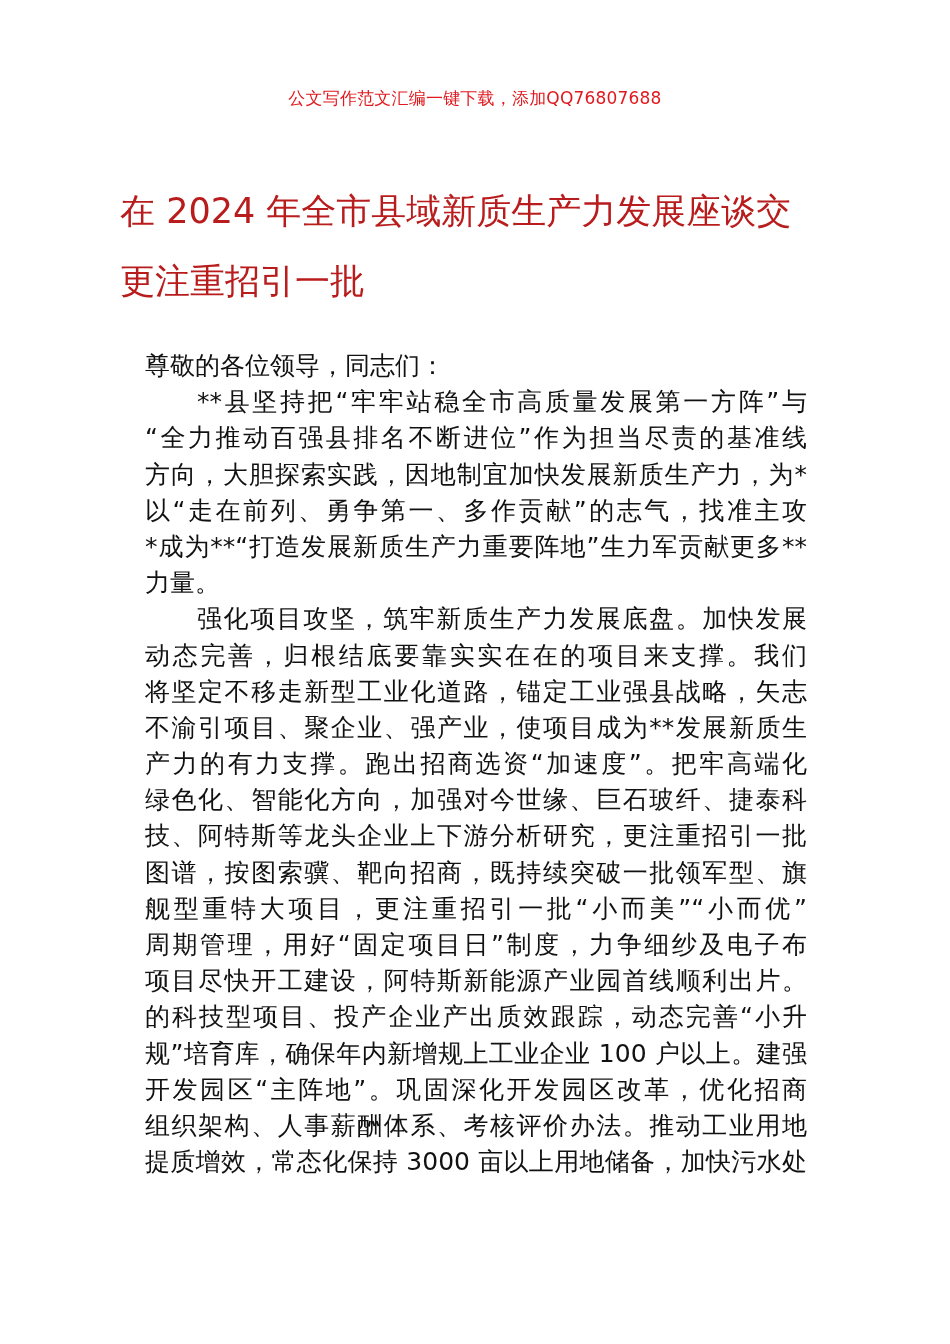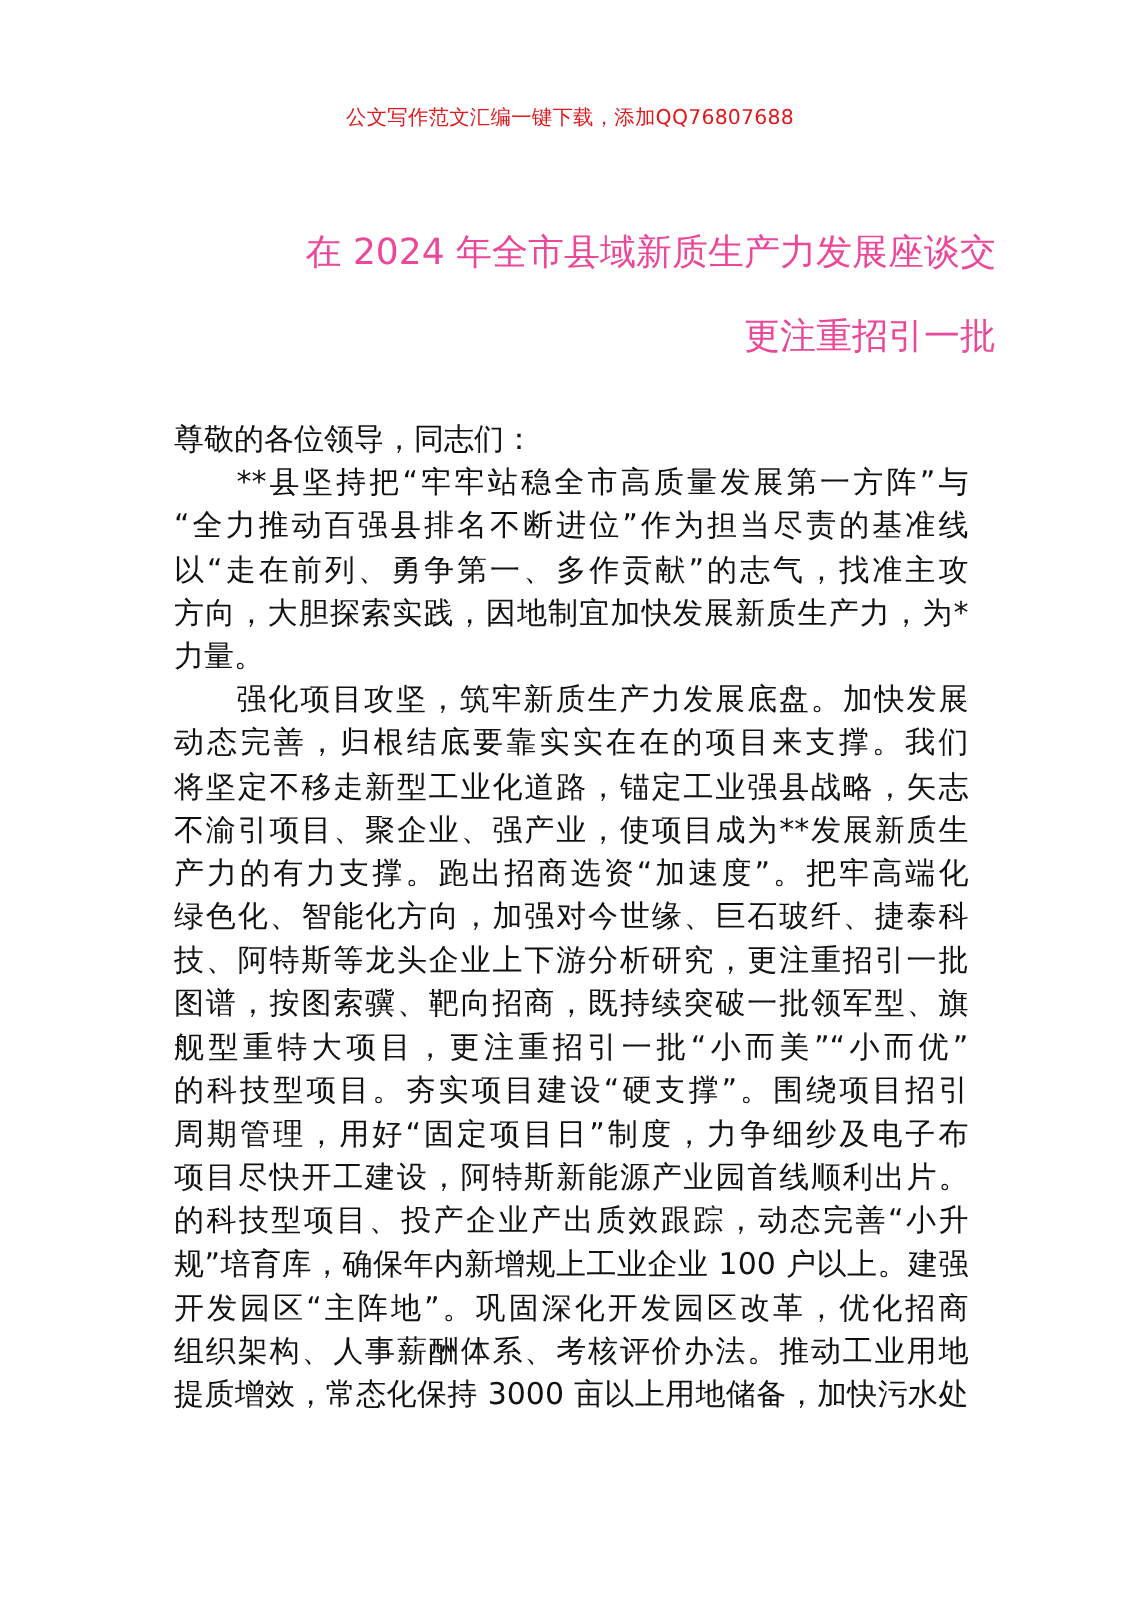--- a/index.html
+++ b/index.html
@@ -6,22 +6,22 @@
     body { width: 950px; height: 1344px; position: relative; overflow: hidden; }
     .page {
       position: absolute; left: 0; top: 0; width: 930px; height: 1344px; background: #ffffff;
     }
     .watermark {
       position: absolute; top: 86px; left: 0; width: 950px; text-align: center;
       color: #e0191e; font-family: "DejaVu Sans", sans-serif; font-size: 17px; letter-spacing: 0.2px;
       line-height: 24px;
     }
     .title {
-      position: absolute; top: 176px; left: 120px; width: 710px; text-align: right;
-      font-family: "DejaVu Sans", sans-serif; font-size: 30px; color: #ec4899;
+      position: absolute; top: 176px; left: 120px; width: 710px; text-align: left;
+      font-family: "DejaVu Sans", sans-serif; font-size: 35px; color: #b91c1c;
       line-height: 70px;
     }
     .title .line { display: block; white-space: nowrap; }
     .body {
       position: absolute; top: 348px; left: 145px; width: 662px;
       font-family: "DejaVu Sans", sans-serif; font-size: 25px; color: #111111;
       line-height: 36.2px;
     }
     .body .line { display: block; white-space: nowrap; height: 36.2px; text-align: justify; text-align-last: justify; }
     .body .line.last { text-align-last: left; }
@@ -39,36 +39,36 @@
     <span class="line">在 2024 年全市县域新质生产力发展座谈交</span>
     <span class="line">更注重招引一批</span>
   </div>
 
   <div class="body">
     <span class="line salutation">尊敬的各位领导，同志们：</span>
 
     <div>
       <span class="line indent">**县坚持把“牢牢站稳全市高质量发展第一方阵”与</span>
       <span class="line">“全力推动百强县排名不断进位”作为担当尽责的基准线</span>
+      <span class="line">方向，大胆探索实践，因地制宜加快发展新质生产力，为*</span>
       <span class="line">以“走在前列、勇争第一、多作贡献”的志气，找准主攻</span>
-      <span class="line">方向，大胆探索实践，因地制宜加快发展新质生产力，为*</span>
+      <span class="line">*成为**“打造发展新质生产力重要阵地”生力军贡献更多**</span>
       <span class="line last">力量。</span>
     </div>
 
     <div>
       <span class="line indent">强化项目攻坚，筑牢新质生产力发展底盘。加快发展</span>
       <span class="line">动态完善，归根结底要靠实实在在的项目来支撑。我们</span>
       <span class="line">将坚定不移走新型工业化道路，锚定工业强县战略，矢志</span>
       <span class="line">不渝引项目、聚企业、强产业，使项目成为**发展新质生</span>
       <span class="line">产力的有力支撑。跑出招商选资“加速度”。把牢高端化</span>
       <span class="line">绿色化、智能化方向，加强对今世缘、巨石玻纤、捷泰科</span>
       <span class="line">技、阿特斯等龙头企业上下游分析研究，更注重招引一批</span>
       <span class="line">图谱，按图索骥、靶向招商，既持续突破一批领军型、旗</span>
       <span class="line">舰型重特大项目，更注重招引一批“小而美”“小而优”</span>
-      <span class="line">的科技型项目。夯实项目建设“硬支撑”。围绕项目招引</span>
       <span class="line">周期管理，用好“固定项目日”制度，力争细纱及电子布</span>
       <span class="line">项目尽快开工建设，阿特斯新能源产业园首线顺利出片。</span>
       <span class="line">的科技型项目、投产企业产出质效跟踪，动态完善“小升</span>
       <span class="line">规”培育库，确保年内新增规上工业企业 100 户以上。建强</span>
       <span class="line">开发园区“主阵地”。巩固深化开发园区改革，优化招商</span>
       <span class="line">组织架构、人事薪酬体系、考核评价办法。推动工业用地</span>
       <span class="line">提质增效，常态化保持 3000 亩以上用地储备，加快污水处</span>
     </div>
   </div>
 

